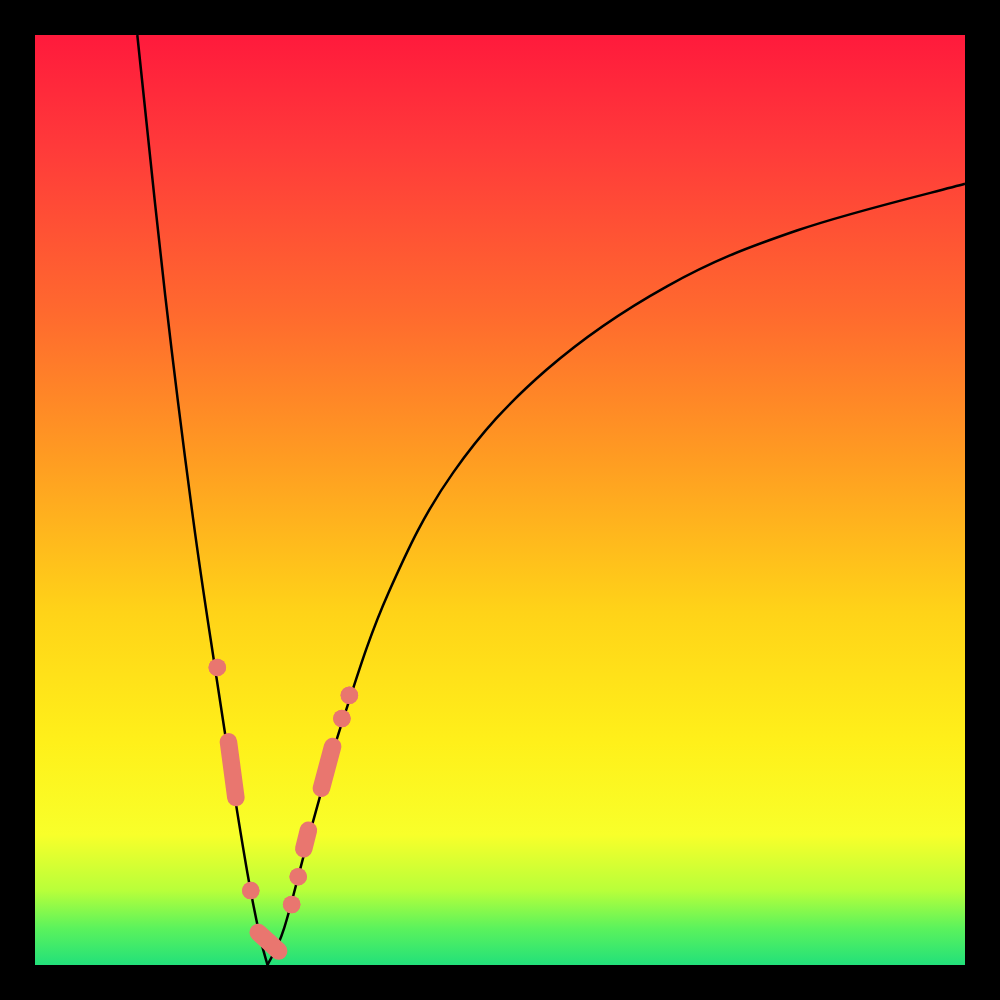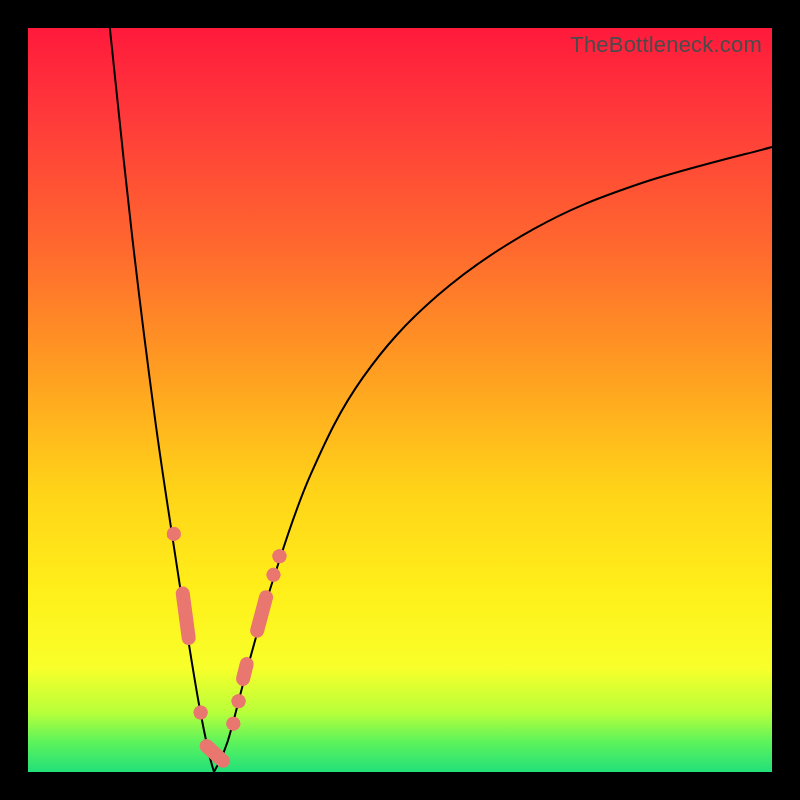--- a/index.html
+++ b/index.html
@@ -70,21 +70,20 @@
     stroke-width: 14;
     stroke-linecap: round;
     fill: none;
   }
 </style>
 </head>
 <body>
 
 <div class="frame">
   <div class="plot-area">
-    <div class="watermark">TheBottleneck.com</div>
     <svg class="curves" viewBox="0 0 744 744" preserveAspectRatio="none">
       <path id="left-branch" class="curve-path" d="M 81.84 0 C 85.8576 37.497600000000006, 96.12480000000001 138.68160000000006, 104.16000000000001 208.32000000000005 C 112.19520000000001 277.95840000000004, 119.1144 331.9728, 126.48 386.88 C 133.8456 441.7872, 139.05360000000002 473.184, 145.08 513.36 C 151.1064 553.5360000000001, 155.27280000000002 580.6176, 159.96 610.08 C 164.6472 639.5424, 167.50416 656.952, 171.12 677.04 C 174.73584 697.1279999999999, 177.3696 709.6271999999999, 180.048 721.68 C 182.7264 733.7328, 184.92864 739.9824, 186 744"></path>
       <path id="right-branch" class="curve-path" d="M 186 744 C 188.41056 738.6432, 193.36560000000003 732.9888, 199.39200000000002 714.24 C 205.41840000000002 695.4912, 211.17695999999998 669.3024, 219.48 639.84 C 227.78304 610.3776, 234.1368 585.3792, 245.52 550.56 C 256.9032 515.7407999999999, 266.6496 482.55839999999995, 282.72 446.4 C 298.79040000000003 410.2416, 312.03360000000004 381.8208, 334.8 349.68 C 357.5664 317.5392, 378.39840000000004 294.62399999999997, 409.20000000000005 267.84 C 440.00160000000005 241.05599999999998, 469.76160000000004 220.968, 505.92 200.88 C 542.0784 180.792, 567.2256 170.97119999999998, 610.0799999999999 156.24 C 652.9343999999999 141.50880000000004, 719.8944 125.73600000000006, 744 119.04000000000008"></path>
       <g id="markers">
           <line x1="145.824" y1="505.91999999999996" x2="145.824" y2="505.91999999999996" class="marker-cap"></line>
           <circle cx="145.824" cy="505.91999999999996" r="7" class="marker"></circle>
           <line x1="154.752" y1="565.44" x2="160.704" y2="610.08" class="marker-cap"></line>
           <line x1="172.60799999999998" y1="684.48" x2="172.60799999999998" y2="684.48" class="marker-cap"></line>
           <circle cx="172.60799999999998" cy="684.48" r="7" class="marker"></circle>
           <line x1="178.56" y1="717.96" x2="194.928" y2="732.84" class="marker-cap"></line>

